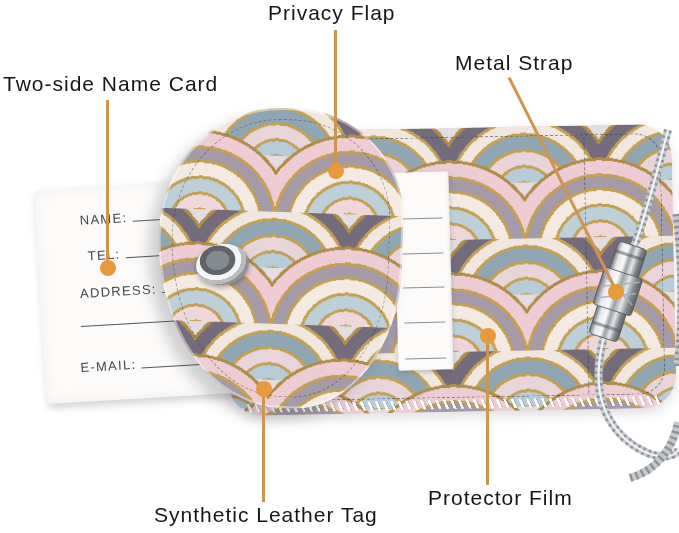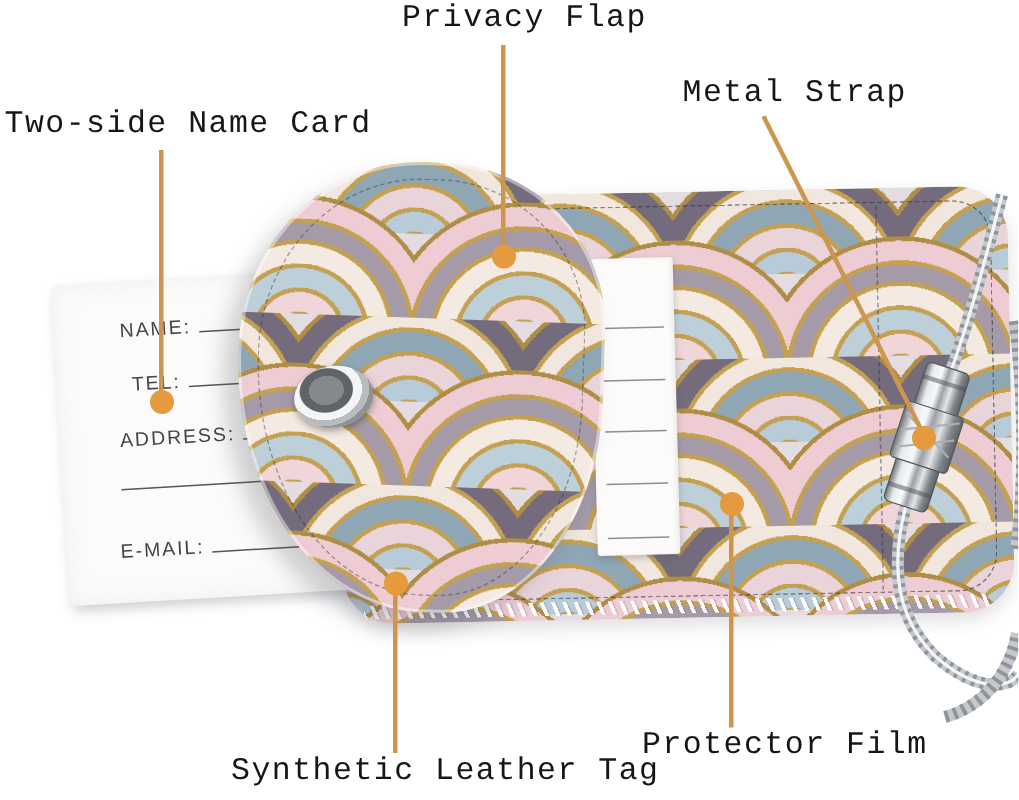--- a/index.html
+++ b/index.html
@@ -88,21 +88,21 @@
     background:radial-gradient(ellipse at 42% 38%, #84898d 0 27%, #5f6468 27% 40%,
                #f4f5f6 42% 55%, #b9bcbf 55% 66%, #8e9295 66% 78%, #d9dbdd 78% 88%, #74787c 88% 100%);
     box-shadow:0 2px 5px rgba(0,0,0,.35);
     z-index:6;
   }
 
   
   .cable{position:absolute;left:0;top:0;z-index:7;pointer-events:none;}
 
   
-  .ann-label{position:absolute;font-size:21px;line-height:1.15;letter-spacing:1px;color:#161616;white-space:nowrap;z-index:10;font-family:Liberation Mono, monospace;}
+  .ann-label{position:absolute;font-size:21px;line-height:1.15;letter-spacing:1px;color:#161616;white-space:nowrap;z-index:10;}
   .ann-line{position:absolute;width:3px;background:#cc964f;z-index:9;}
   .ann-line.diag{height:3px;width:236px;transform-origin:0 50%;transform:rotate(63.3deg);}
   .ann-dot{position:absolute;width:16px;height:16px;border-radius:50%;background:#e49a3d;z-index:10;}
 </style>
 </head>
 <body>
 
 <div class="scene">
 
   <div class="tag-body deco">

